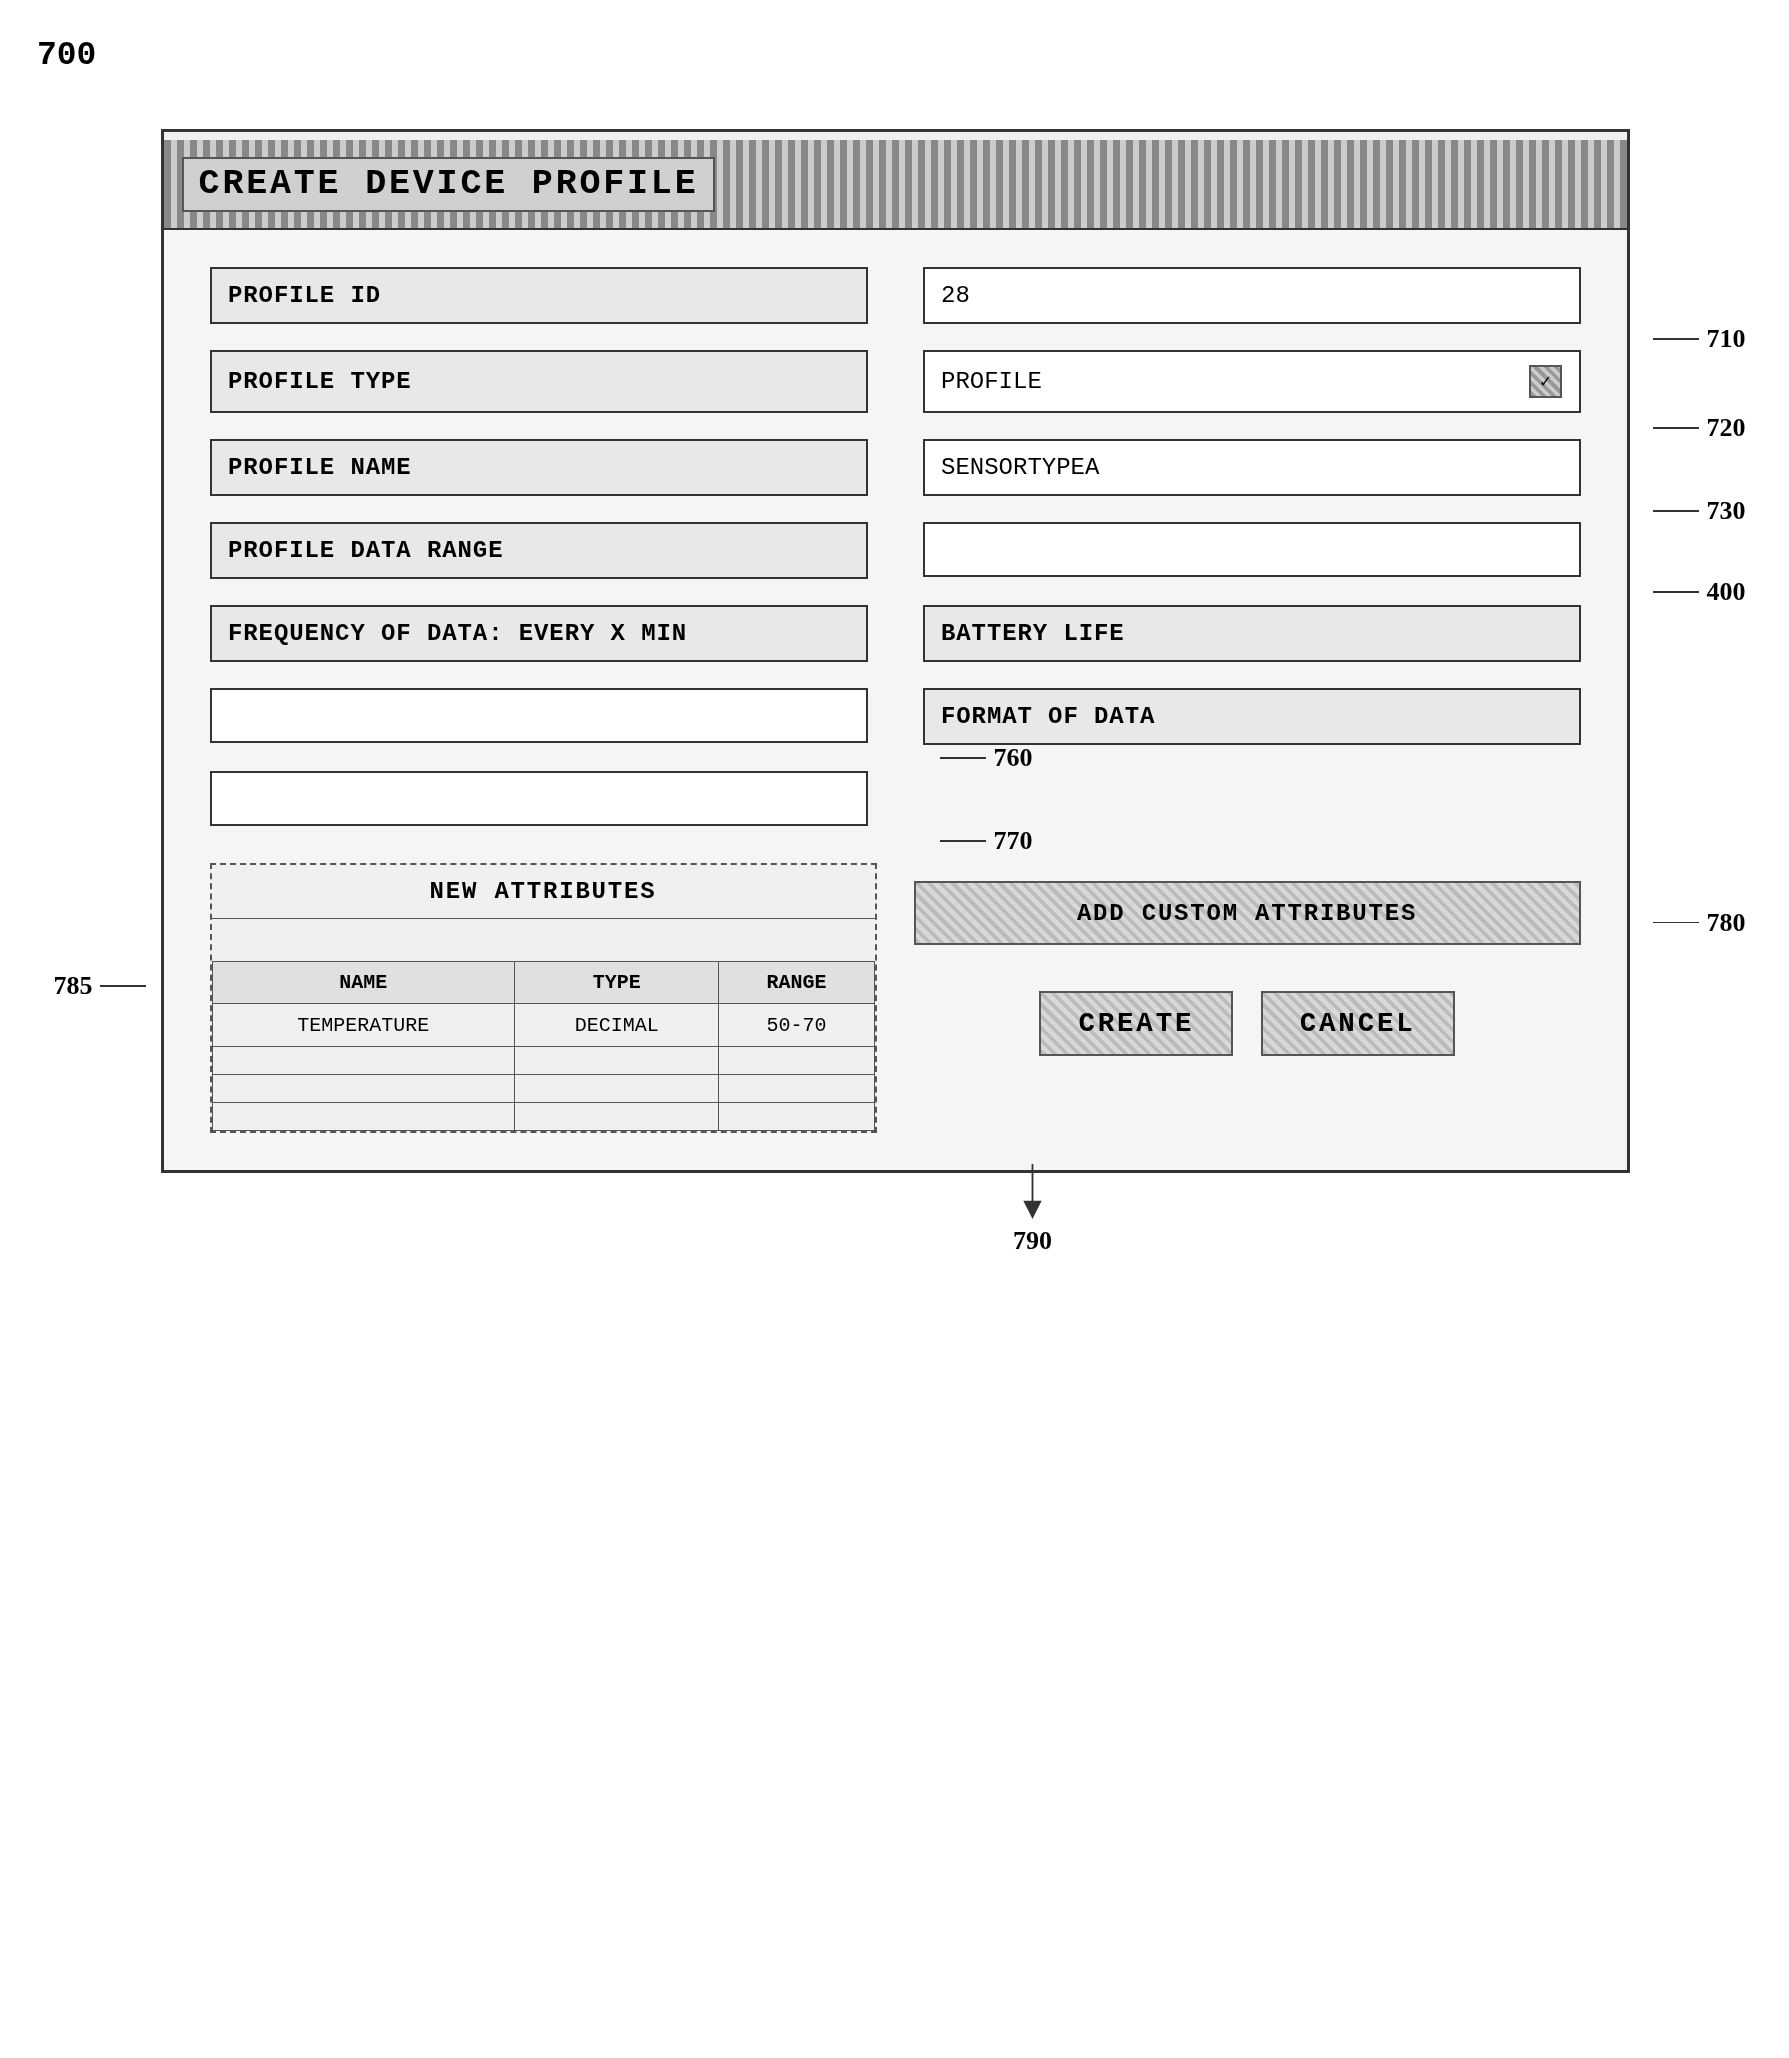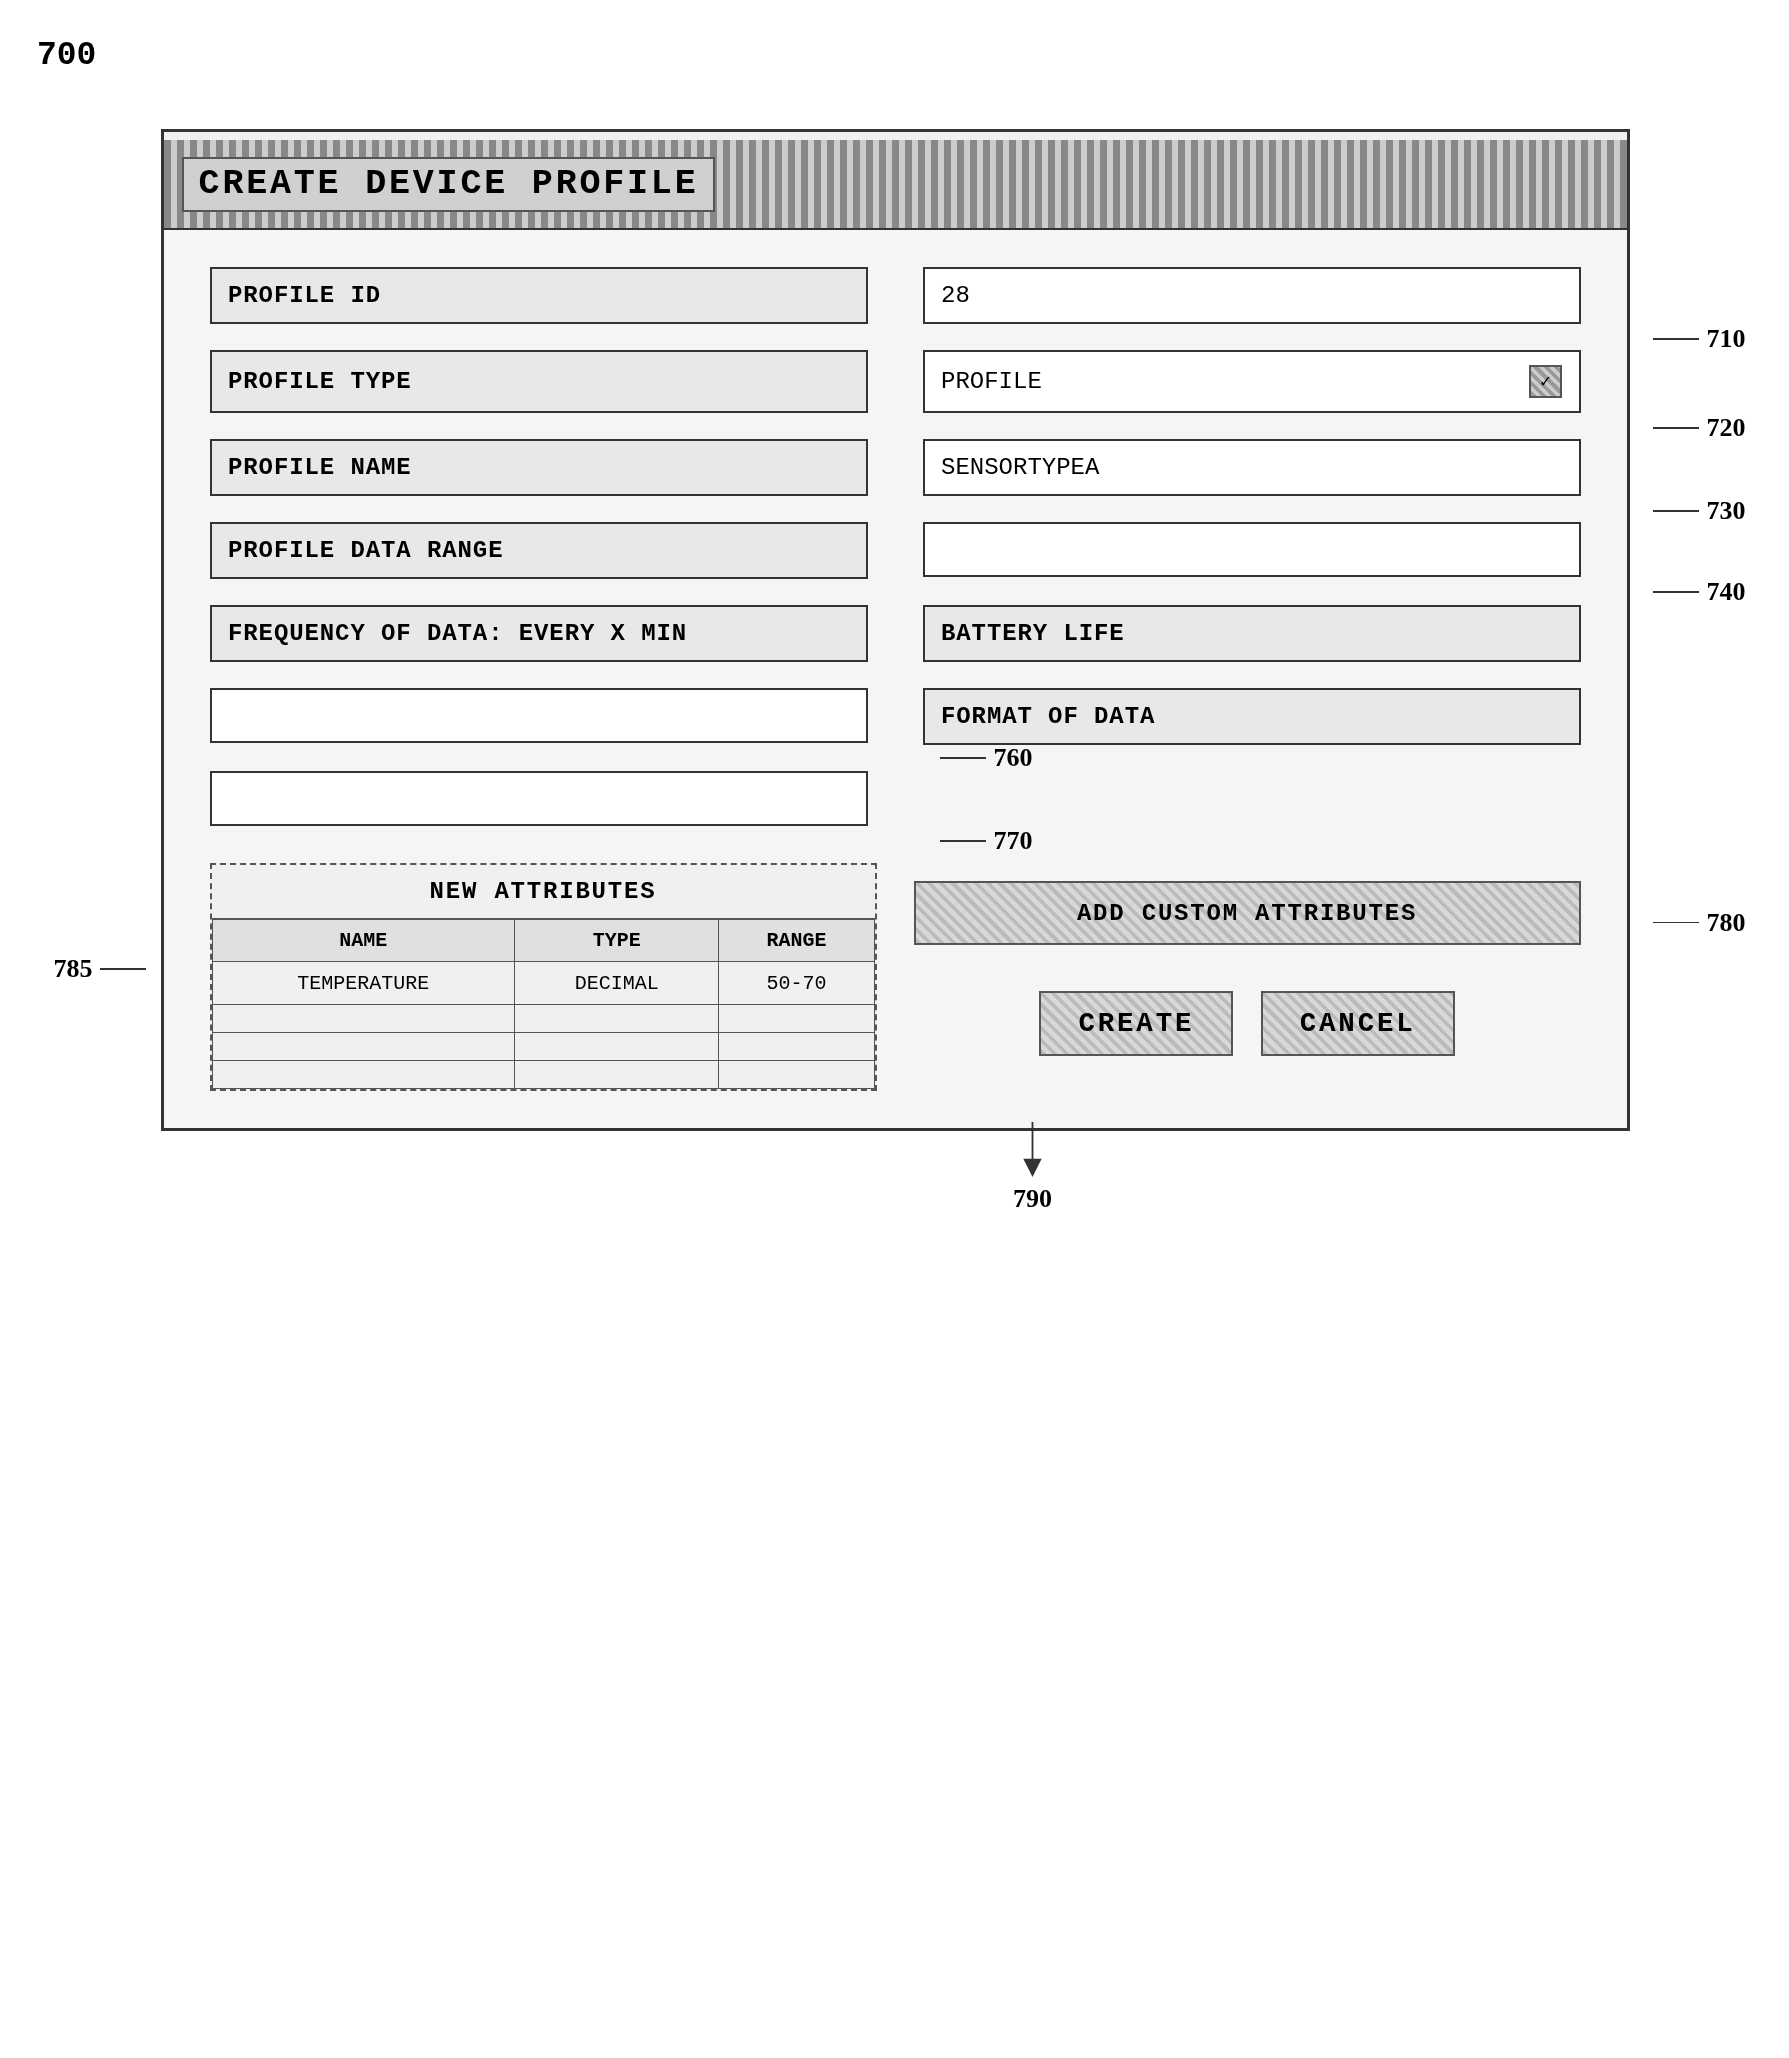--- a/index.html
+++ b/index.html
@@ -138,20 +138,21 @@
       font-family: 'Courier New', Courier, monospace;
       padding: 13px;
       border-bottom: 1.8px solid #555;
       text-transform: uppercase;
       letter-spacing: 1.8px;
     }
 
     .attributes-table {
       width: 100%;
       border-collapse: collapse;
+      margin-top: 42px;
     }
 
     .attributes-table th {
       border: 1.8px solid #555;
       padding: 9.2px 7.3px;
       font-size: 20px;
       font-family: 'Courier New', Courier, monospace;
       text-transform: uppercase;
       font-weight: bold;
       text-align: center;
@@ -301,21 +302,21 @@
 
         <div class="field-label">PROFILE NAME</div>
         <div style="position:relative;">
           <div class="field-input">SENSORTYPEA</div>
           <span class="ref-label">730</span>
         </div>
 
         <div class="field-label">PROFILE DATA RANGE</div>
         <div style="position:relative;">
           <div class="field-input"></div>
-          <span class="ref-label">740</span>
+          <span class="ref-label">400</span>
         </div>
 
         <div class="field-label">FREQUENCY OF DATA: EVERY X MIN</div>
 
         <div class="field-label">BATTERY LIFE</div>
         <div style="position:relative;">
           <div class="field-input"></div>
           <span class="ref-label">760</span>
         </div>
 

